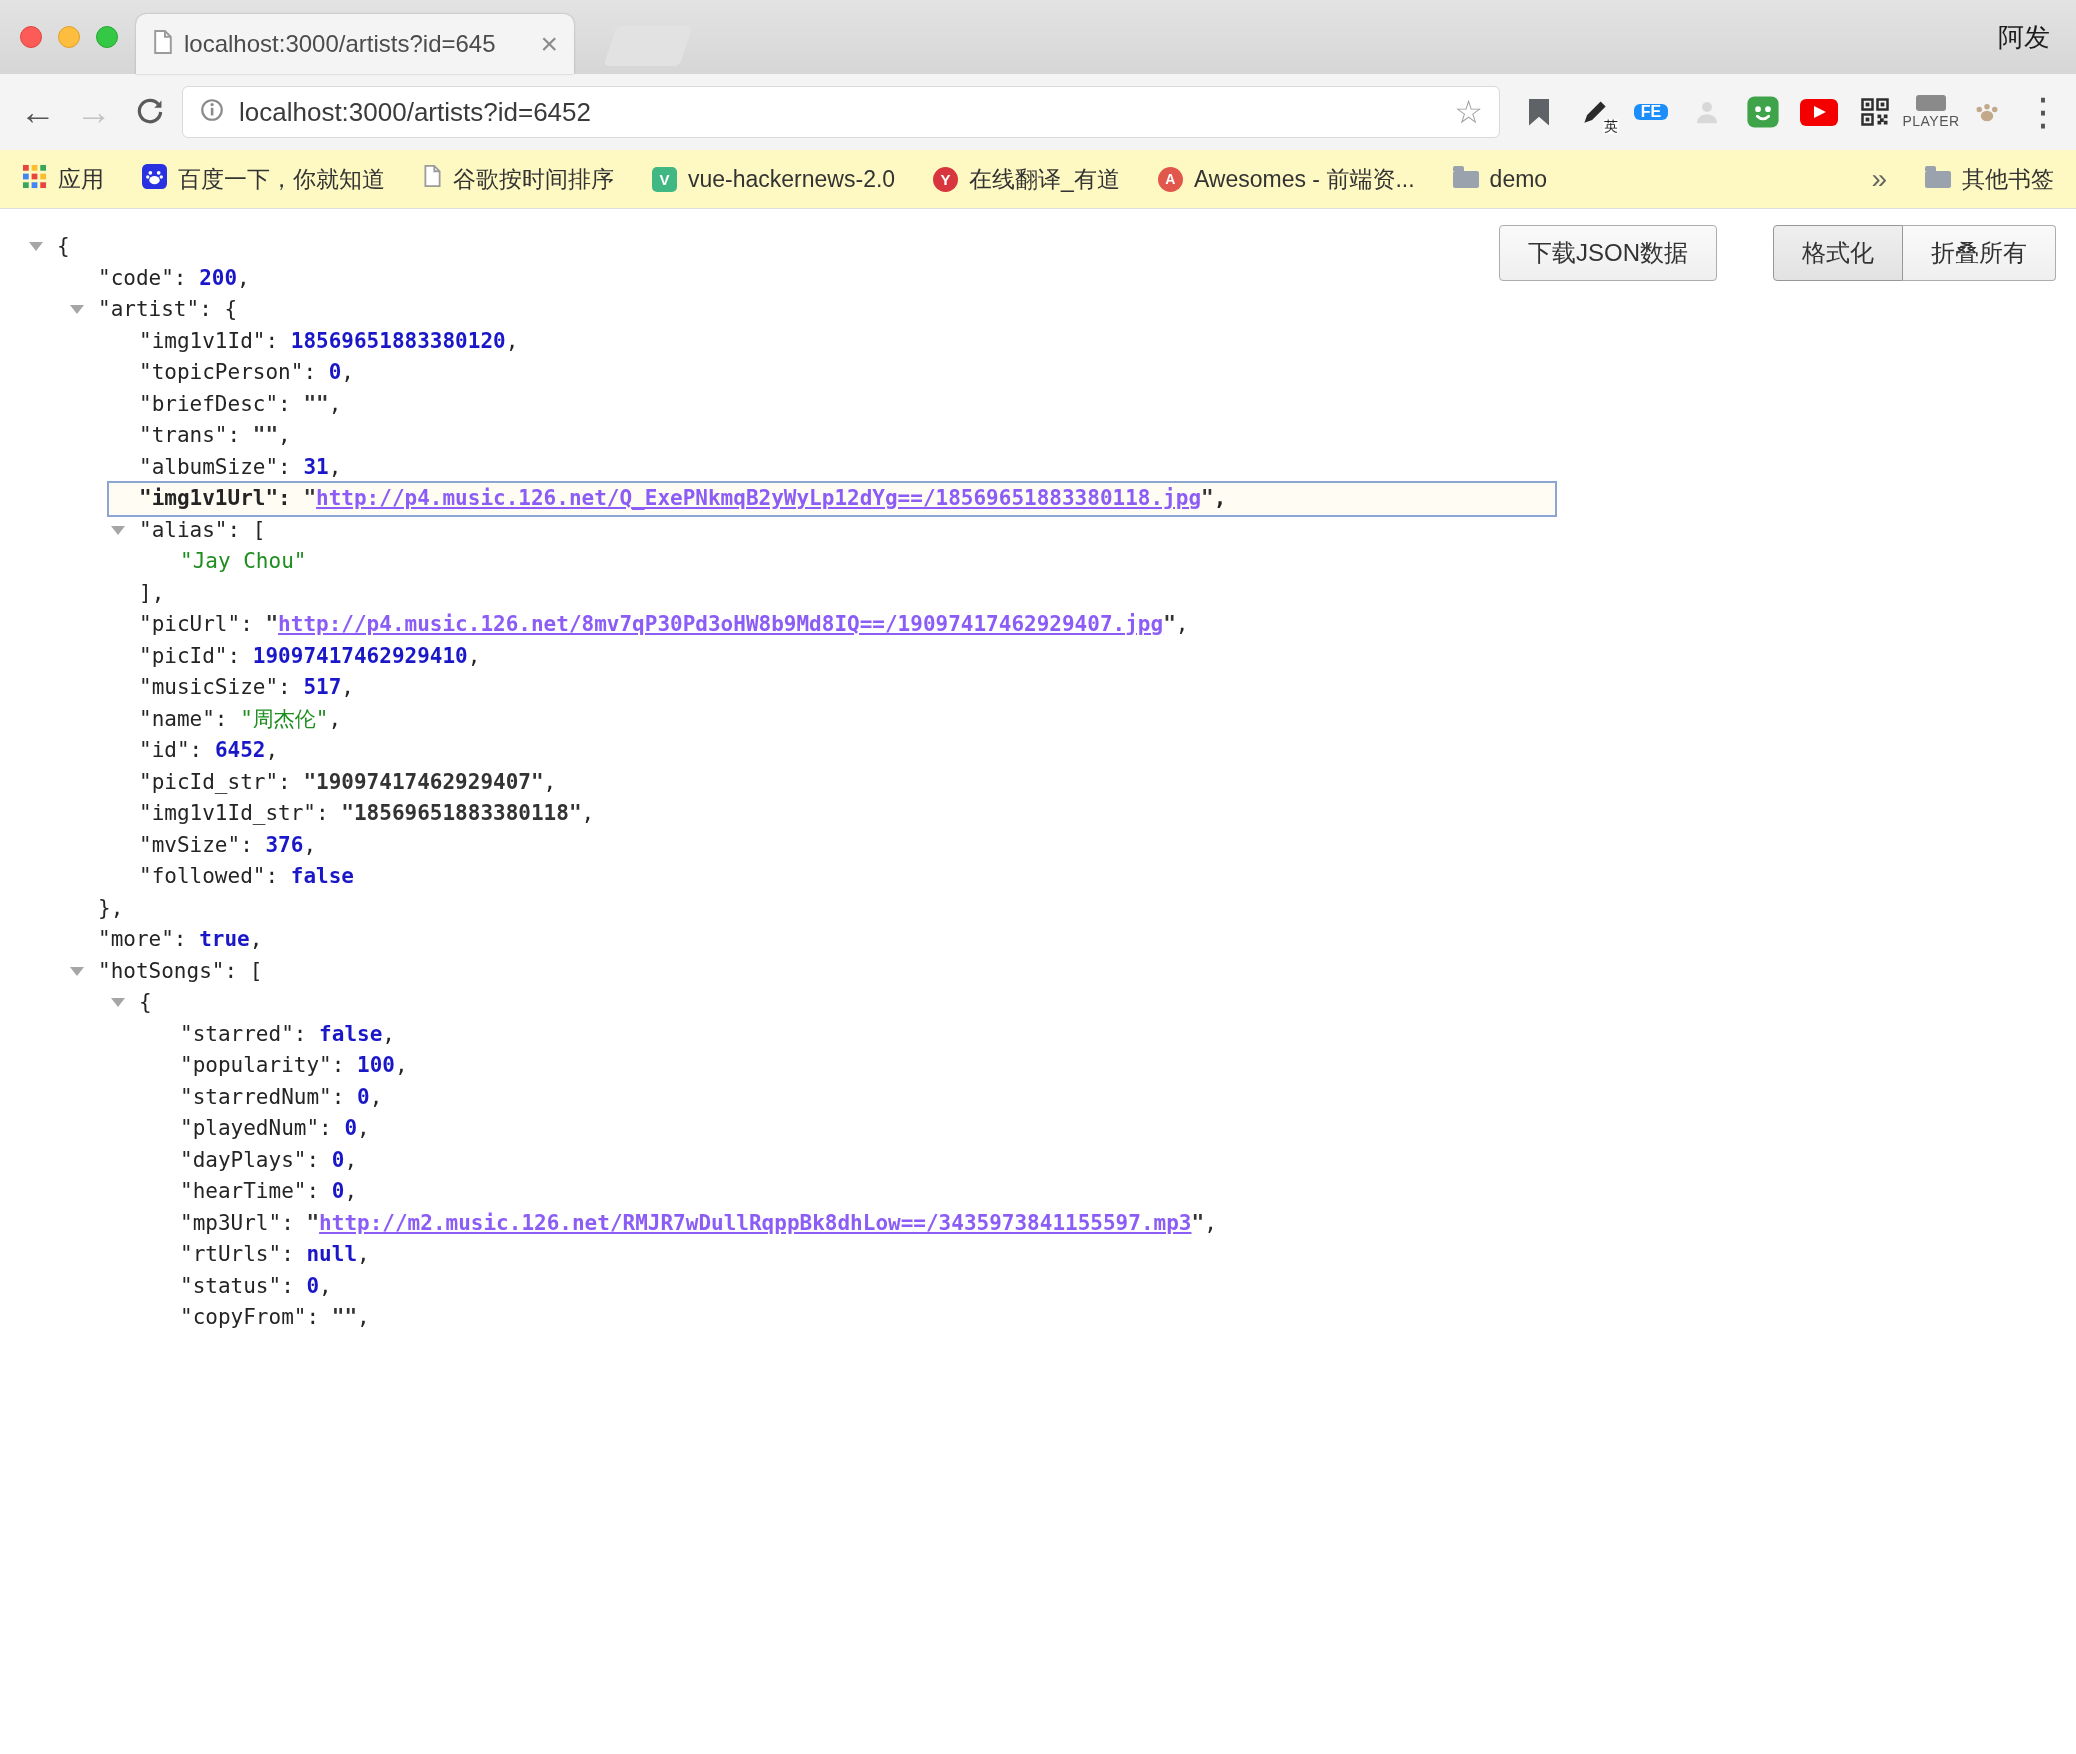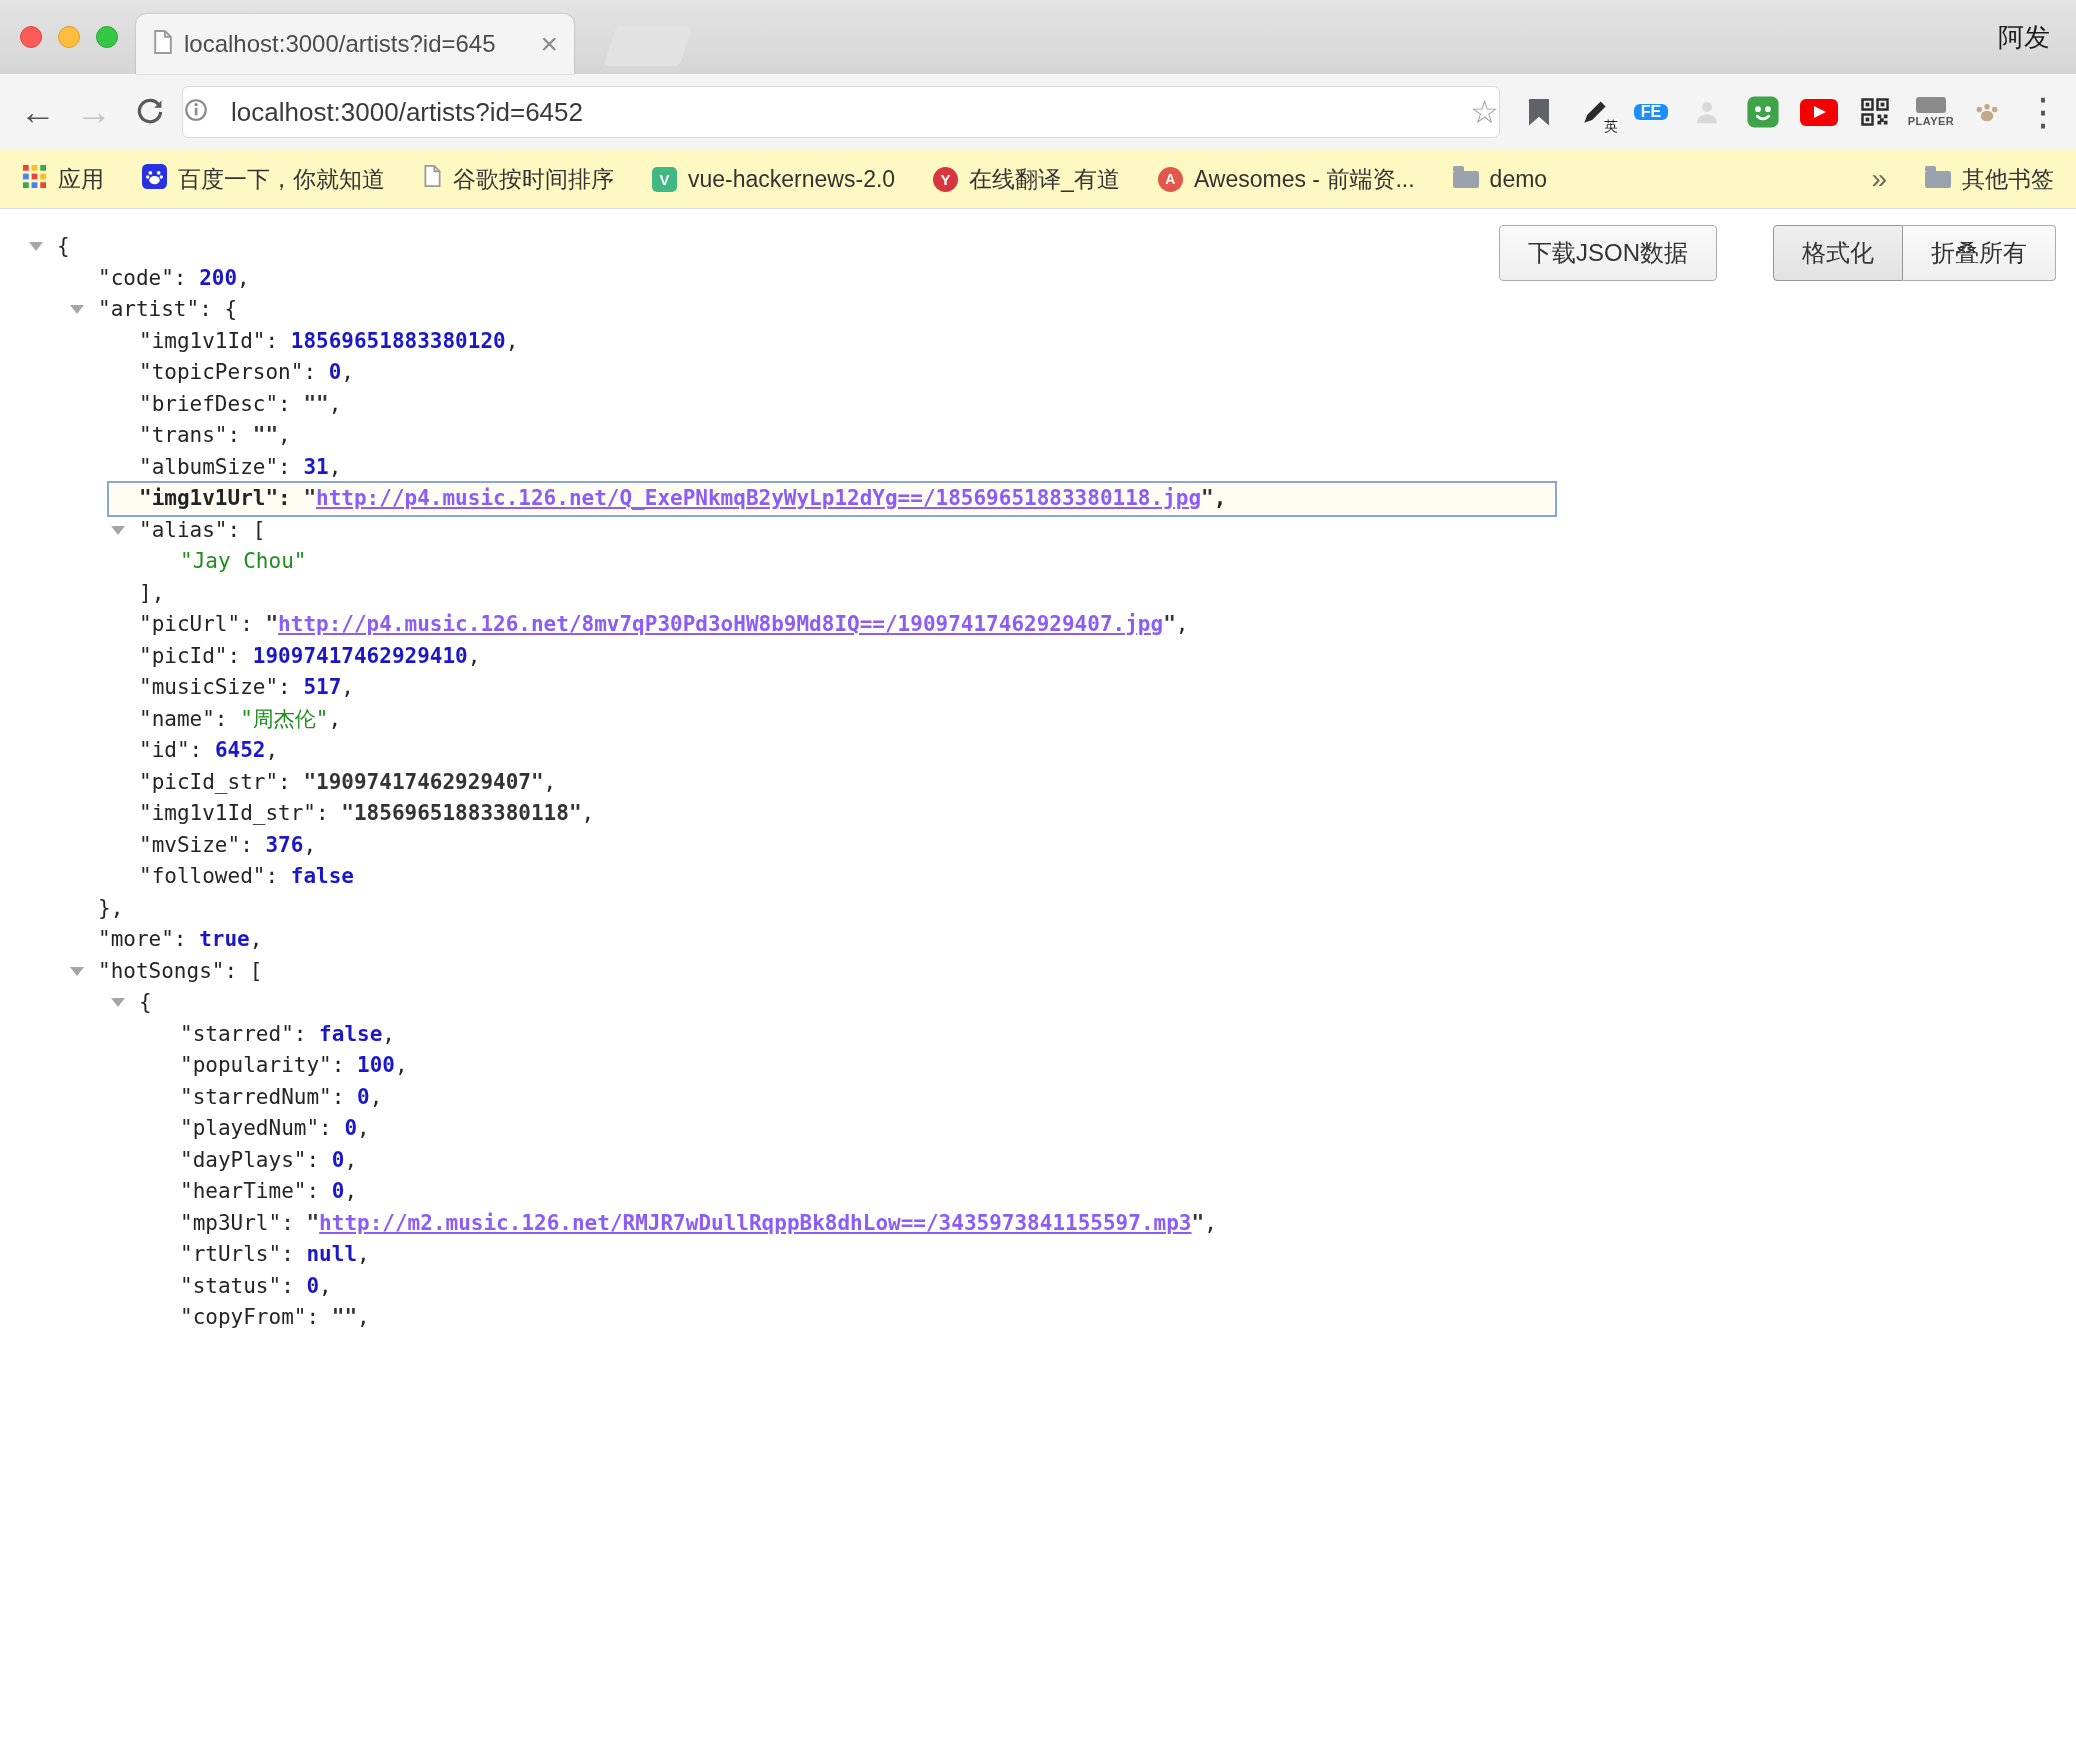--- a/index.html
+++ b/index.html
@@ -19,33 +19,33 @@
   .tab-close{font-size:30px;color:#8b8b8b;line-height:1;}
   .newtab{position:absolute;left:610px;top:26px;width:76px;height:40px;background:#E2E2E2;
           transform:skewX(-18deg);border-radius:5px;}
   .window-user{position:absolute;right:26px;top:0;line-height:74px;font-size:26px;color:#1c1c1c;}
 
   
   .toolbar{height:76px;background:#F4F4F4;display:flex;align-items:center;padding:0 14px;gap:8px;}
   .navbtn{width:48px;height:48px;display:flex;align-items:center;justify-content:center;font-size:36px;color:#555;}
   .navbtn.disabled{color:#C3C3C3;}
   .urlbar{flex:1;height:52px;background:#fff;border:1px solid #D9D9D9;border-radius:6px;
-          display:flex;align-items:center;padding:0 0;gap:22px;min-width:0;box-sizing:border-box;}
+          display:flex;align-items:center;padding:0 16px;gap:14px;min-width:0;box-sizing:border-box;}
   .url-text{font-size:26px;color:#3A3A3A;white-space:nowrap;overflow:hidden;}
   .star{margin-left:auto;font-size:32px;color:#9a9a9a;line-height:1;}
   .extbar{display:flex;align-items:center;gap:18px;padding-left:12px;}
   .ext{width:38px;height:40px;display:flex;align-items:center;justify-content:center;position:relative;}
   .ribbon{width:20px;height:27px;background:#5F6368;clip-path:polygon(0 0,100% 0,100% 100%,50% 68%,0 100%);}
   .badge{position:absolute;right:-5px;bottom:-2px;font-size:14px;color:#222;background:rgba(255,255,255,.85);border-radius:3px;padding:0 1px;line-height:1.1;}
   .fe{width:34px;height:16px;border-radius:6px;background:#1C8EF9;color:#fff;font-weight:bold;font-size:16px;display:flex;align-items:center;justify-content:center;}
   .yt{width:38px;height:27px;background:#F50000;border-radius:6px;position:relative;display:block;}
   .yt::after{content:"";position:absolute;left:14px;top:7px;border-left:12px solid #fff;border-top:6.5px solid transparent;border-bottom:6.5px solid transparent;}
   .player-ic{display:flex;flex-direction:column;align-items:center;gap:2px;}
   .player-bars{width:30px;height:16px;background:#8a8a8a;border-radius:3px;display:block;}
-  .player-label{font-size:11px;color:#555;letter-spacing:.5px;font-weight:bold;}
+  .player-label{font-size:14px;color:#555;letter-spacing:.5px;font-weight:normal;}
   .menu{font-size:38px;color:#555;}
 
   
   .bookmarks{height:58px;background:#fef9c3;border-bottom:1px solid #DEDEDE;display:flex;align-items:center;
              padding:0 22px;gap:38px;font-size:23px;color:#333;}
   .bm{display:flex;align-items:center;gap:11px;white-space:nowrap;}
   .vueic{width:25px;height:25px;border-radius:5px;background:#41B883;color:#fff;font-weight:bold;font-size:15px;display:flex;align-items:center;justify-content:center;}
   .ydic{width:25px;height:25px;border-radius:50%;background:#D8363F;color:#fff;font-weight:bold;font-size:15px;display:flex;align-items:center;justify-content:center;}
   .awic{width:25px;height:25px;border-radius:50%;background:#E2574C;color:#fff;font-weight:bold;font-size:14px;display:flex;align-items:center;justify-content:center;}
   .folder{width:26px;height:17px;background:#9AA3AD;border-radius:2px;position:relative;display:inline-block;}

